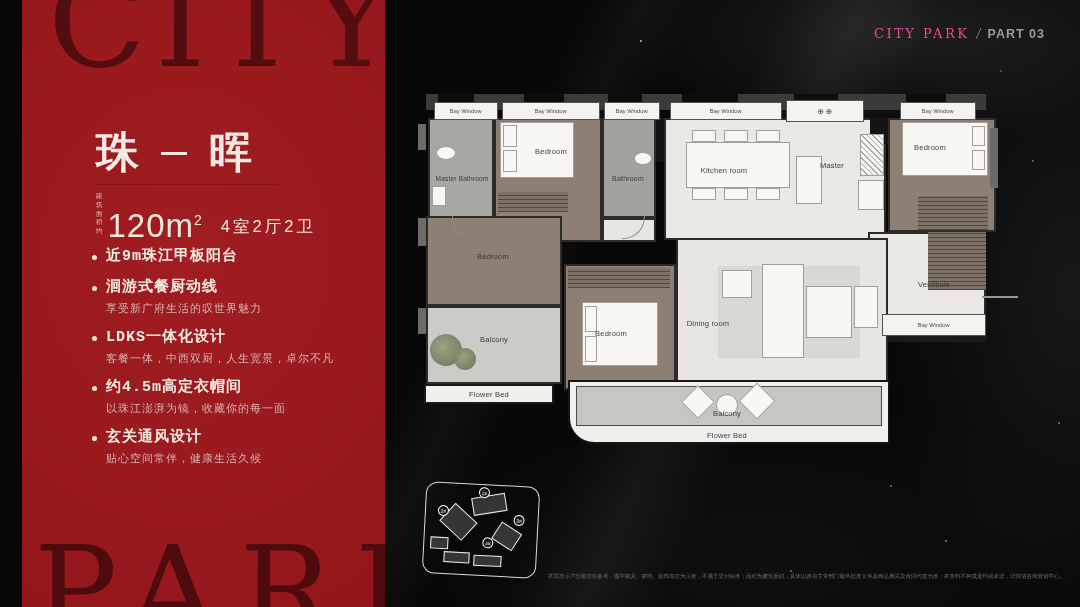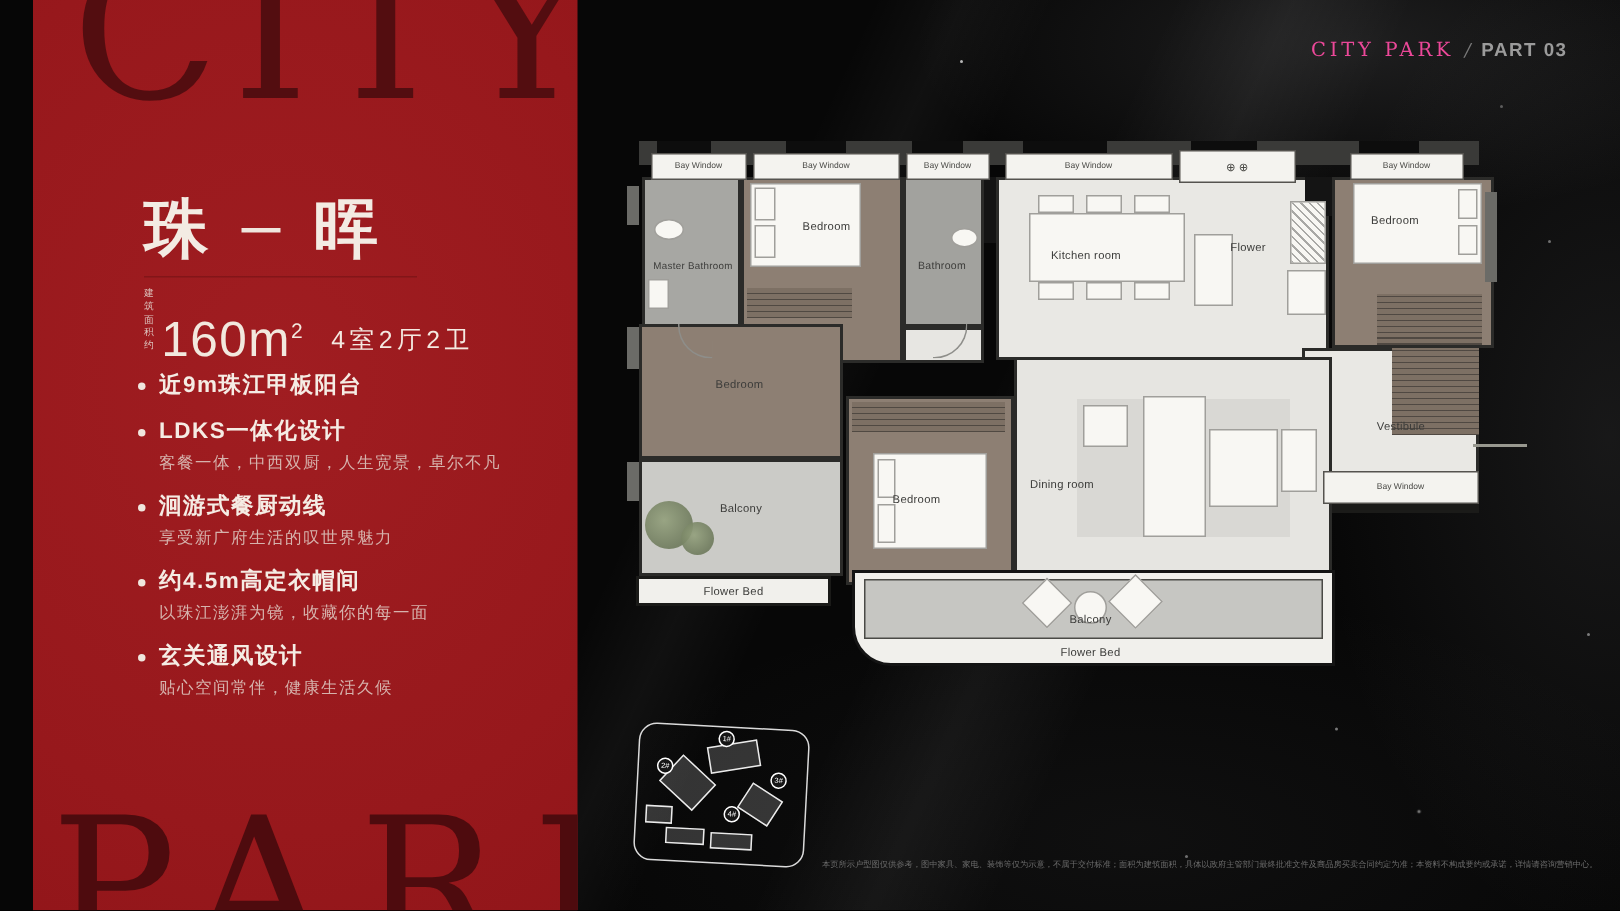--- a/index.html
+++ b/index.html
@@ -14,21 +14,21 @@
   .unit-title{position:absolute;left:74px;top:124px;display:flex;align-items:center;gap:22px;color:#f3ebe3;}
   .unit-char{font-size:43px;letter-spacing:0;font-weight:bold;}
   .unit-dash{width:26px;height:3px;background:#efe6de;}
   .area-block{position:absolute;left:74px;top:184px;width:182px;border-top:1px solid rgba(40,0,0,.22);padding-top:7px;display:flex;align-items:flex-end;}
   .area-prefix{display:flex;flex-direction:column;font-size:6.5px;line-height:1.35;color:#dcc2bc;margin-right:5px;margin-bottom:4px;}
   .area-value{font-size:33px;line-height:.85;color:#f2e8de;letter-spacing:1px;}
   .area-value sup{font-size:14px;}
   .area-divider{width:1px;height:23px;background:rgba(250,230,220,.55);margin:0 10px 2px 8px;}
   .area-layout{font-size:16.5px;letter-spacing:3px;color:#f4e9e1;margin-bottom:2px;white-space:nowrap;}
   .features{position:absolute;left:70px;top:248px;width:280px;}
-  .feature{margin-bottom:13px;}
+  .feature{margin-bottom:13px;font-family:Liberation Mono, monospace;}
   .feature-title{display:flex;align-items:center;font-size:15px;line-height:18px;font-weight:bold;color:#f5ece4;letter-spacing:1px;white-space:nowrap;}
   .bullet-dot{width:5px;height:5px;border-radius:50%;background:#f0e6de;margin-right:9px;flex:0 0 auto;}
   .feature-desc{font-size:11px;line-height:14px;color:#d6b2ac;letter-spacing:1px;margin:5px 0 0 14px;white-space:nowrap;}
 
   
   .dark-bg{position:absolute;left:363px;top:0;width:717px;height:607px;background:#070707;}
   .fx{position:absolute;inset:0;pointer-events:none;}
   .smoke-a{background:radial-gradient(430px 170px at 75% 5%, rgba(200,200,205,.12), transparent 68%);}
   .smoke-b{background:radial-gradient(280px 480px at 99% 48%, rgba(175,175,180,.10), transparent 70%);}
   .smoke-c{background:radial-gradient(520px 230px at 55% 92%, rgba(150,150,155,.06), transparent 72%);}
@@ -94,45 +94,45 @@
       <span class="unit-char">珠</span>
       <span class="unit-dash"></span>
       <span class="unit-char">晖</span>
     </div>
 
     <div class="area-block">
       <span class="area-prefix">
         <span>建筑</span>
         <span>面积约</span>
       </span>
-      <span class="area-value"><span>160m</span><sup>2</sup></span>
+      <span class="area-value"><span>120m</span><sup>2</sup></span>
       <span class="area-divider"></span>
       <span class="area-layout">4室2厅2卫</span>
     </div>
 
     <div class="features">
       <div class="feature">
         <div class="feature-title">
             <span class="bullet-dot"></span>
             <span>近9m珠江甲板阳台</span>
           </div>
       </div>
       <div class="feature">
         <div class="feature-title">
             <span class="bullet-dot"></span>
+            <span>洄游式餐厨动线</span>
+          </div>
+        <div class="feature-desc">享受新广府生活的叹世界魅力</div>
+      </div>
+      <div class="feature">
+        <div class="feature-title">
+            <span class="bullet-dot"></span>
             <span>LDKS一体化设计</span>
           </div>
         <div class="feature-desc">客餐一体，中西双厨，人生宽景，卓尔不凡</div>
-      </div>
-      <div class="feature">
-        <div class="feature-title">
-            <span class="bullet-dot"></span>
-            <span>洄游式餐厨动线</span>
-          </div>
-        <div class="feature-desc">享受新广府生活的叹世界魅力</div>
       </div>
       <div class="feature">
         <div class="feature-title">
             <span class="bullet-dot"></span>
             <span>约4.5m高定衣帽间</span>
           </div>
         <div class="feature-desc">以珠江澎湃为镜，收藏你的每一面</div>
       </div>
       <div class="feature">
         <div class="feature-title">
@@ -247,21 +247,21 @@
     <div class="tree" style="left:30px;top:260px;width:22px;height:22px;"></div>
 
     <div class="furn" style="left:262px;top:302px;width:24px;height:24px;transform:rotate(45deg);"></div>
     <div class="furn" style="left:292px;top:306px;width:22px;height:22px;border-radius:50%;"></div>
     <div class="furn" style="left:320px;top:300px;width:26px;height:26px;transform:rotate(45deg);"></div>
 
     <div class="rlabel" style="left:38px;top:90px;font-size:6.5px;">Master Bathroom</div>
     <div class="rlabel" style="left:127px;top:63px;">Bedroom</div>
     <div class="rlabel" style="left:204px;top:90px;font-size:7px;">Bathroom</div>
     <div class="rlabel" style="left:300px;top:82px;">Kitchen room</div>
-    <div class="rlabel" style="left:408px;top:77px;">Flower</div>
+    <div class="rlabel" style="left:408px;top:77px;">Master</div>
     <div class="rlabel" style="left:506px;top:59px;">Bedroom</div>
     <div class="rlabel" style="left:69px;top:168px;">Bedroom</div>
     <div class="rlabel" style="left:70px;top:251px;">Balcony</div>
     <div class="rlabel" style="left:65px;top:306px;">Flower Bed</div>
     <div class="rlabel" style="left:187px;top:245px;">Bedroom</div>
     <div class="rlabel" style="left:284px;top:235px;">Dining room</div>
     <div class="rlabel" style="left:510px;top:196px;">Vestibule</div>
     <div class="rlabel" style="left:303px;top:325px;">Balcony</div>
     <div class="rlabel" style="left:303px;top:347px;">Flower Bed</div>
   </div>

